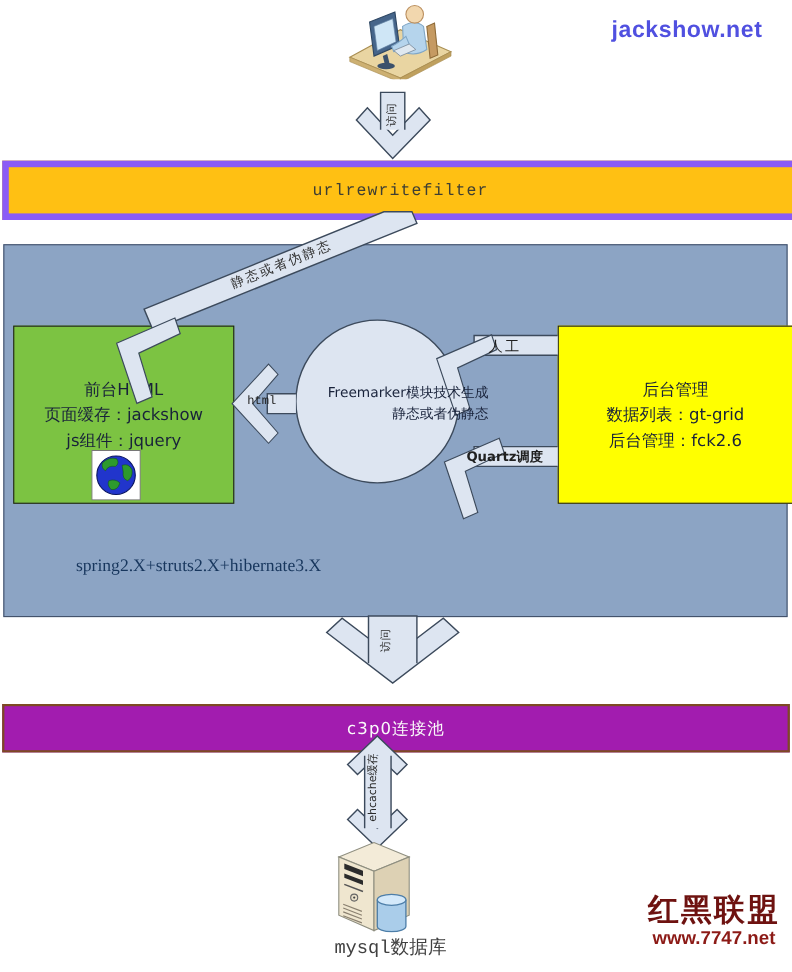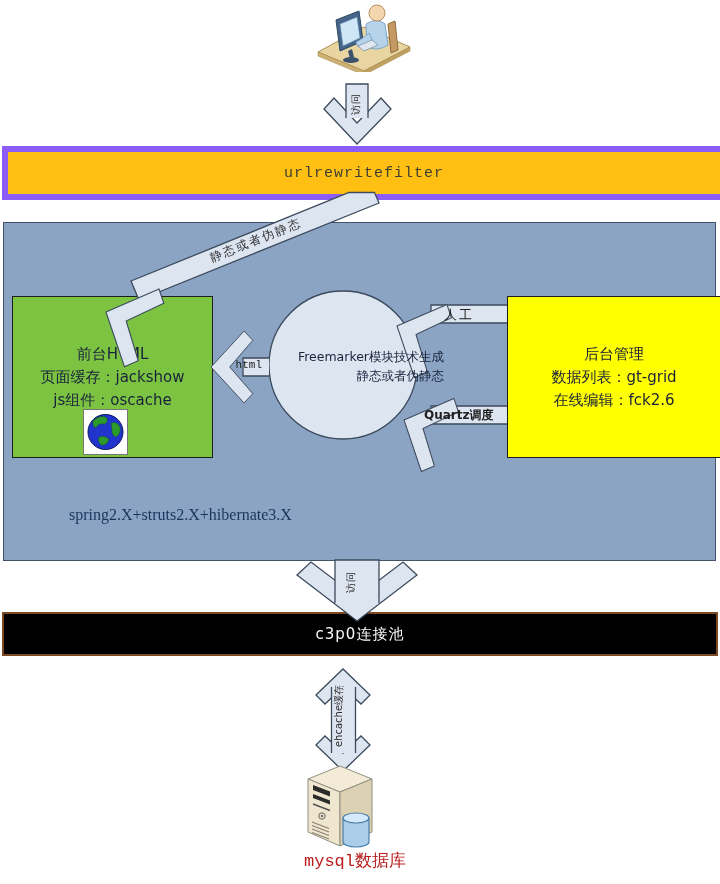--- a/index.html
+++ b/index.html
@@ -8,21 +8,21 @@
 
   
   .wm{position:absolute;left:556px;top:16px;font-family:"Liberation Sans",sans-serif;
       font-weight:bold;font-size:21px;color:#5050e0;letter-spacing:.5px;}
 
   
   .banner{position:absolute;left:2px;width:712px;display:flex;align-items:center;
           justify-content:center;box-sizing:content-box;}
   #banner-url{top:146px;height:42px;background:#ffc013;border:6px solid #8b5cf6;
       font-family:"Liberation Mono",monospace;font-size:15px;color:#3f3f33;letter-spacing:1px;}
-  #banner-c3p0{top:612px;height:40px;background:#000000;border:2px solid #7d4a23;
+  #banner-c3p0{top:640px;height:40px;background:#a21caf;border:2px solid #7d4a23;
       color:#fafafa;font-size:15px;letter-spacing:1px;justify-content:center;}
 
   
   .bigbox{position:absolute;left:3px;top:222px;width:711px;height:337px;
           background:#8ca4c4;border:1.5px solid #43526b;}
 
   
   .node{position:absolute;border:1.5px solid #1d1d1d;text-align:center;color:#18223a;
         font-size:15px;line-height:23px;padding-top:46px;box-sizing:border-box;}
   #frontend{left:12px;top:296px;width:201px;height:162px;background:#7cc342;}
@@ -38,48 +38,49 @@
   .ln{stroke:#3c4a5c;stroke-width:1.3;}
 
   
   .alab{position:absolute;color:#2a2a2a;white-space:nowrap;}
   #lab-visit-top{left:343px;top:96px;width:28px;height:16px;text-align:center;
       font-size:10px;transform:rotate(-90deg);letter-spacing:1px;}
   #lab-visit-mid{left:338px;top:574px;width:28px;height:16px;text-align:center;
       font-size:10px;transform:rotate(-90deg);letter-spacing:1px;}
   #lab-static{left:168px;top:232px;width:176px;text-align:center;font-size:12px;
       letter-spacing:2px;transform:rotate(-22deg);color:#2f2f2f;}
-  #lab-html{left:214px;top:359px;width:48px;text-align:right;
+  #lab-html{left:214px;top:359px;width:48px;text-align:center;
       font-family:"Liberation Mono",monospace;font-size:11px;color:#202020;}
   #lab-manual{left:444px;top:306px;font-size:13px;letter-spacing:2px;color:#202020;}
   #lab-quartz{left:424px;top:407px;font-size:12px;color:#202020;font-weight:bold;}
   #lab-ehcache{left:289px;top:709px;width:100px;height:14px;text-align:center;
       font-size:10px;transform:rotate(-90deg);color:#2a2a2a;}
 
   
   .person-svg{position:absolute;left:314px;top:0;}
   .globe-svg{position:absolute;left:83px;top:409px;}
   .server-svg{position:absolute;left:300px;top:760px;}
 
   
   .mysql-lab{position:absolute;left:270px;top:849px;width:170px;text-align:center;
-      font-family:"Liberation Mono",monospace;font-size:17px;color:#b91c1c;}
+      font-family:"Liberation Mono",monospace;font-size:17px;color:#404040;}
 
   
   .brand{position:absolute;left:578px;top:812px;width:142px;text-align:center;}
   .brand .nm{font-family:"DejaVu Serif",serif;font-weight:bold;font-size:28px;
       color:#6e1210;letter-spacing:2px;line-height:30px;}
   .brand .url{font-family:"Liberation Sans",sans-serif;font-weight:bold;font-size:17px;
       color:#8c1a16;margin-top:1px;}
 </style>
 </head>
 <body>
 
 <div class="canvas">
 
+  <div class="wm">jackshow.net</div>
 
   <svg class="person-svg" width="100" height="72" viewBox="0 0 100 72">
     <polygon points="4,52 50,27 96,47 50,71" fill="#e9d5a2" stroke="#a98e52" stroke-width="1"></polygon>
     <polygon points="4,52 50,71 50,75 4,56" fill="#cdb072" stroke="#a98e52" stroke-width="0.6"></polygon>
     <polygon points="50,71 96,47 96,51 50,75" fill="#bfa05e" stroke="#a98e52" stroke-width="0.6"></polygon>
     <polygon points="74,24 81,21 84,50 77,53" fill="#c59a62" stroke="#8f6b38" stroke-width="1"></polygon>
     <polygon points="22,20 45,11 49,41 26,51" fill="#46658a" stroke="#2e4763" stroke-width="1"></polygon>
     <polygon points="26,24 43,17 46,38 29,46" fill="#cfe6f6" stroke="#6a88a8" stroke-width="0.6"></polygon>
     <polygon points="34,51 38,49 40,57 36,59" fill="#3a506b"></polygon>
     <ellipse cx="37" cy="60" rx="8" ry="3" fill="#3a506b"></ellipse>
@@ -91,35 +92,35 @@
 
   <div class="banner" id="banner-url">
     <span>urlrewritefilter</span>
   </div>
 
   <div class="bigbox"></div>
 
   <div class="node" id="frontend">
     <div>前台HTML</div>
     <div>页面缓存：jackshow</div>
-    <div>js组件：oscache</div>
+    <div>js组件：jquery</div>
   </div>
 
   <svg class="globe-svg" width="45" height="46" viewBox="0 0 45 46">
     <rect x="0.5" y="0.5" width="44" height="45" fill="#ffffff" stroke="#777777"></rect>
     <circle cx="22.5" cy="23" r="17.5" fill="#2135cc" stroke="#0a1560" stroke-width="1"></circle>
     <path d="M10,12 Q16,6 23,8 Q26,12 22,15 Q15,14 13,19 Q9,17 10,12 Z" fill="#2d9a2d" stroke="#115511" stroke-width="0.5"></path>
     <path d="M28,14 Q34,12 37,18 Q38,25 33,28 Q28,26 29,20 Z" fill="#2d9a2d" stroke="#115511" stroke-width="0.5"></path>
     <path d="M16,28 Q22,26 26,30 Q24,37 18,36 Q14,32 16,28 Z" fill="#2d9a2d" stroke="#115511" stroke-width="0.5"></path>
   </svg>
 
   <div class="node" id="backend">
     <div>后台管理</div>
     <div>数据列表：gt-grid</div>
-    <div>在线编辑：fck2.6</div>
+    <div>后台管理：fck2.6</div>
   </div>
 
   <div class="framework">spring2.X+struts2.X+hibernate3.X</div>
 
   <div class="banner" id="banner-c3p0">
     <span>c3p0连接池</span>
   </div>
 
   <svg class="overlay" width="720" height="884" viewBox="0 0 720 884">
     <defs>
@@ -193,14 +194,18 @@
       <line x1="12" y1="65.5" x2="29" y2="72"></line>
       <line x1="12" y1="69" x2="29" y2="75.5"></line>
       <line x1="12" y1="72.5" x2="29" y2="79"></line>
     </g>
     <path d="M43,58 v24 a13,5 0 0 0 26,0 v-24" fill="#aacdea" stroke="#4d7ea8" stroke-width="1.2"></path>
     <ellipse cx="56" cy="58" rx="13" ry="5" fill="#d4e9fa" stroke="#4d7ea8" stroke-width="1.2"></ellipse>
   </svg>
 
   <div class="mysql-lab">mysql数据库</div>
 
+  <div class="brand">
+    <div class="nm">红黑联盟</div>
+    <div class="url">www.7747.net</div>
+  </div>
 
 </div>
 
 </body></html>

